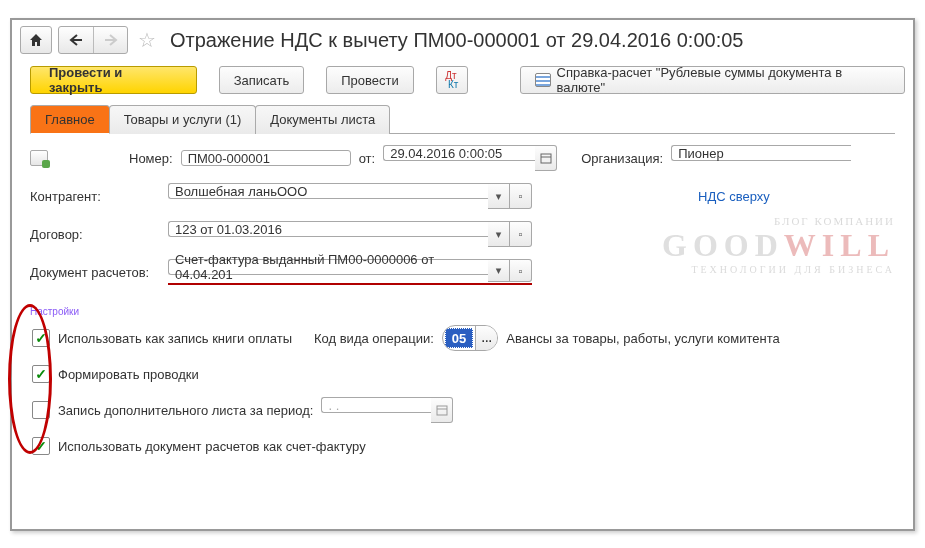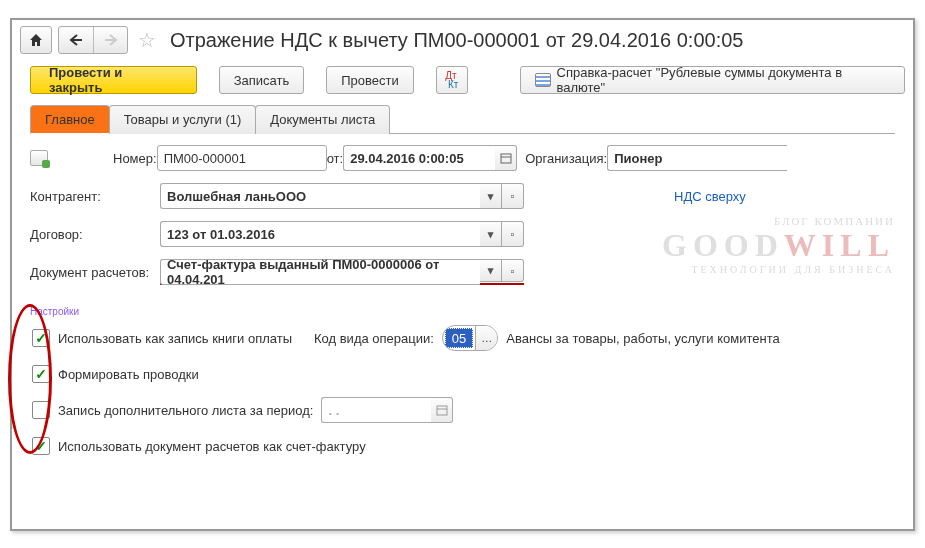--- a/index.html
+++ b/index.html
@@ -89,38 +89,39 @@
   .tabunder {
     border-top:1px solid #aaa;
     margin:0 18px;
   }
   .form {
     padding:10px 18px 4px 18px;
   }
   .row {
     display:flex;
     align-items:center;
+    gap:8px;
     margin-bottom:10px;
     min-height:28px;
   }
   .label {
     width:130px;
     color:#333;
   }
   .label-sm { width:auto; }
   .input {
     border:1px solid #a8a8a8;
     border-radius:3px;
-    height:26px;
+    height:16px;
     padding:0 6px;
     background:#fff;
     display:inline-flex; align-items:center;
     font-size:13px;
   }
-  .pick { display:inline-flex; height:26px;font-weight:bold; }
+  .pick { display:inline-flex; height:26px; }
   .pick .input { border-right:none; border-radius:3px 0 0 3px;}
   .pick-btn {
     border:1px solid #a8a8a8;
     border-left:none;
     background:linear-gradient(#fdfdfd,#eaeaea);
     width:22px;
     display:inline-flex; align-items:center; justify-content:center;
     font-size:11px; color:#555; cursor:pointer;
   }
   .pick-btn.last { border-radius:0 3px 3px 0;}
@@ -157,20 +158,21 @@
     width:44px; height:150px;
     border:3px solid #c00000;
     border-radius:50%;
     pointer-events:none;
   }
   .link { color:#1a5fbf; cursor:pointer; text-decoration:none;}
   .op-code {
     display:inline-flex; height:26px;
     border:1px solid #a8a8a8; border-radius:13px;
     overflow:hidden;
+    font-weight:bold;
   }
   .op-code .sel {
     background:#2b5fc1; color:#fff;
     padding:0 6px; display:inline-flex; align-items:center;
     min-width:24px; justify-content:center;
     border:1px dotted #fff; margin:2px;
   }
   .op-code .more {
     border-left:1px solid #aaa;
     background:linear-gradient(#fdfdfd,#eaeaea);

